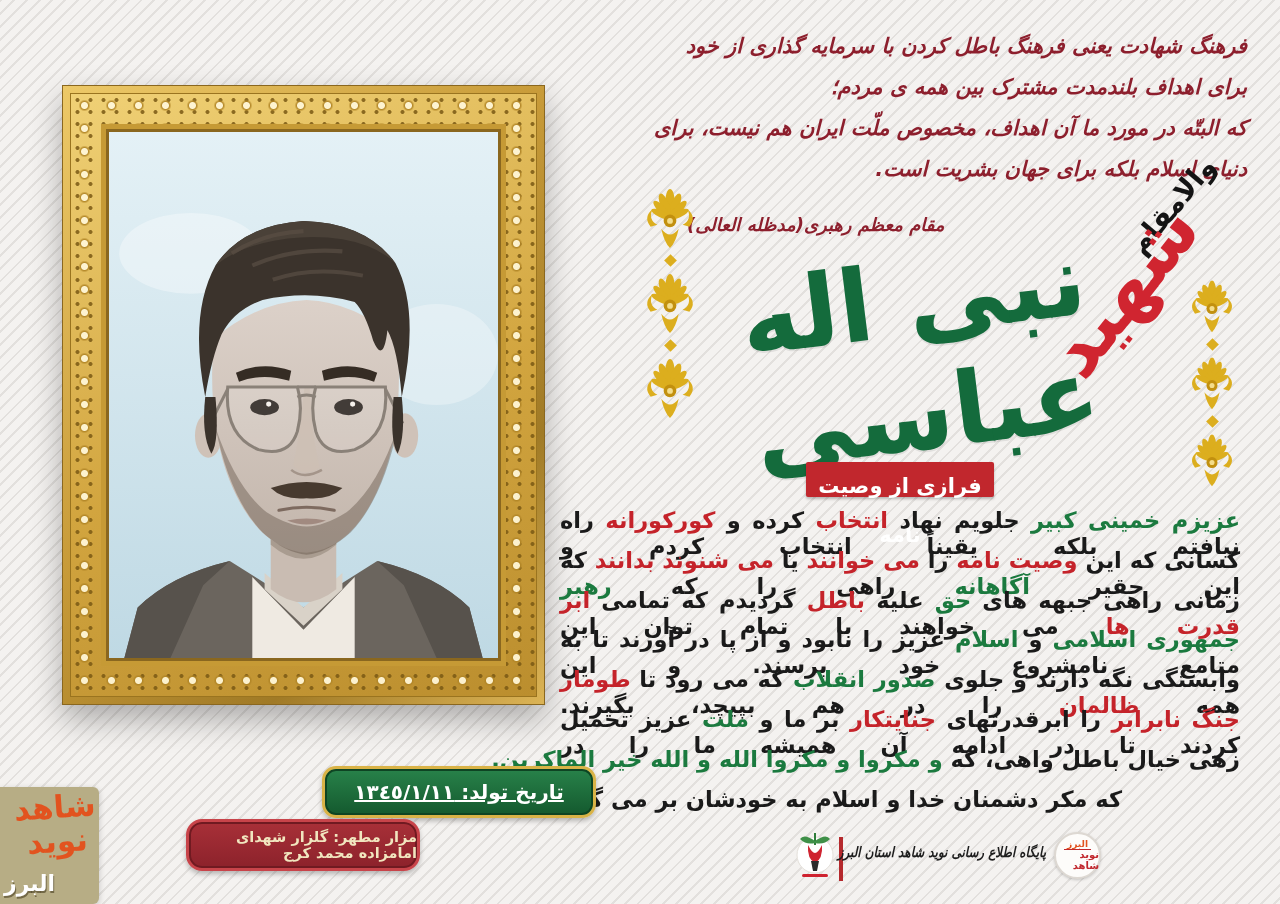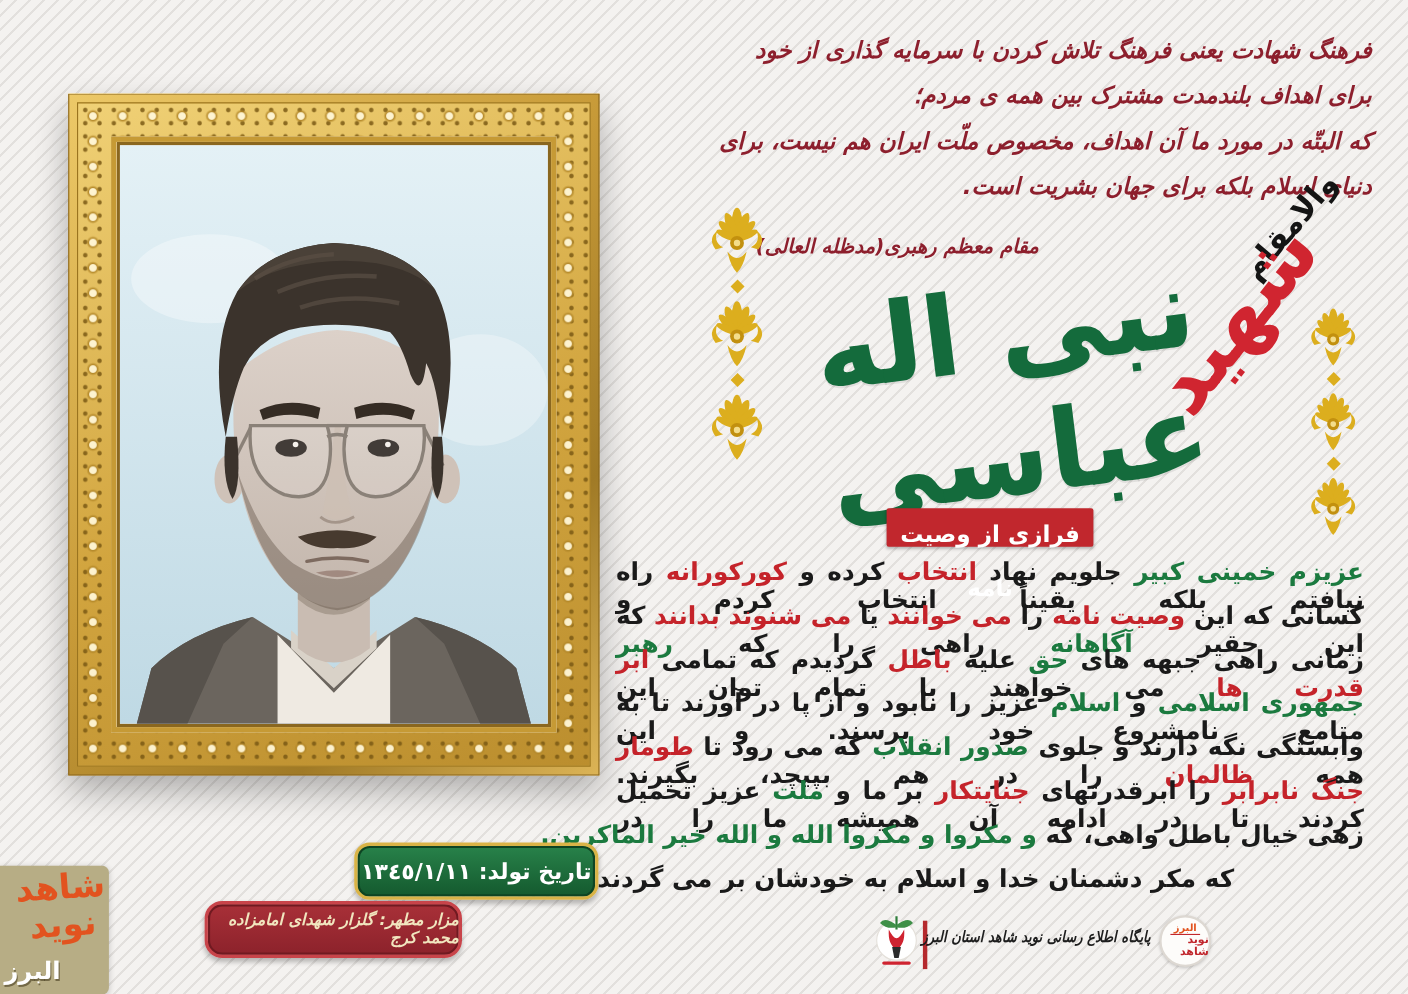--- a/index.html
+++ b/index.html
@@ -59,25 +59,25 @@
   .badge-green,.badge-maroon{position:absolute;display:flex;align-items:center;justify-content:center;
     direction:rtl;border-radius:14px;}
   .badge-green{height:52px;color:#fff;font-size:20px;font-weight:bold;
     background:linear-gradient(180deg,#28824a,#14592e);border:3px solid #d9b347;
     box-shadow:inset 0 0 0 2px #0e4423,0 3px 5px rgba(0,0,0,.25);}
   .badge-green::before,.badge-green::after,
   .badge-maroon::before,.badge-maroon::after{content:"";position:absolute;top:50%;width:17px;height:17px;
     transform:translateY(-50%) rotate(45deg);z-index:-1;}
   .badge-green::before{left:-10px;background:#1c6b3a;border:3px solid #d9b347;}
   .badge-green::after{right:-10px;background:#1c6b3a;border:3px solid #d9b347;}
-  .badge-birth{left:322px;top:766px;width:222px;}
+  .badge-birth{left:322px;top:766px;width:274px;text-decoration:underline;}
   .badge-martyr{left:58px;top:766px;width:252px;}
   .badge-maroon{left:186px;top:819px;width:234px;height:52px;color:#f1e6bf;font-size:14.5px;font-weight:bold;
     background:linear-gradient(180deg,#a83038,#8c222b);border:3px solid #c8444a;
-    box-shadow:inset 0 0 0 2px #701a21,0 3px 5px rgba(0,0,0,.25);border-radius:16px;font-style:italic;}
+    box-shadow:inset 0 0 0 2px #701a21,0 3px 5px rgba(0,0,0,.25);border-radius:16px;}
   .badge-maroon::before{left:-10px;background:#9c2a32;border:3px solid #c8444a;}
   .badge-maroon::after{right:-10px;background:#9c2a32;border:3px solid #c8444a;}
   
   .corner-logo{position:absolute;left:0;top:787px;width:99px;height:117px;background:#b7ad85;
     border-radius:0 6px 6px 0;box-shadow:0 2px 6px rgba(0,0,0,.2);overflow:hidden;}
   .corner-logo .w1{position:absolute;right:3px;top:2px;color:#e2531f;font-size:31px;font-weight:bold;transform:rotate(-4deg);}
   .corner-logo .w2{position:absolute;right:11px;top:36px;color:#e2531f;font-size:31px;font-weight:bold;transform:rotate(-4deg);}
   .corner-logo .w3{position:absolute;left:4px;bottom:8px;color:#ffffff;font-size:22px;font-weight:bold;
     text-shadow:1px 2px 0 rgba(60,50,20,.55);}
   .tulip{position:absolute;left:794px;top:829px;}
@@ -180,21 +180,21 @@
           <path d="M104 132 Q130 92 190 88 Q252 90 280 130 Q262 112 228 106 Q190 100 150 110 Q120 118 104 132 Z" fill="#4a4138"></path>
           <path d="M120 120 Q150 100 190 98 M140 132 Q180 114 228 118 M160 146 Q200 132 248 142" stroke="#5a4f44" stroke-width="4" fill="none" opacity=".7"></path>
           <path d="M94 262 Q90 300 100 318 Q108 306 104 262 Z" fill="#3b332c"></path>
           <path d="M286 262 Q290 300 282 318 Q274 306 278 262 Z" fill="#3b332c"></path>
         </svg>
       </div>
     </div>
   </div>
 
   <div class="quote">
-    <div class="q">فرهنگ شهادت یعنی فرهنگ تلاش کردن با سرمایه گذاری از خود برای اهداف بلندمدت مشترک بین همه ی مردم؛</div>
+    <div class="q">فرهنگ شهادت یعنی فرهنگ باطل کردن با سرمایه گذاری از خود برای اهداف بلندمدت مشترک بین همه ی مردم؛</div>
     <div class="q">که البتّه در مورد ما آن اهداف، مخصوص ملّت ایران هم نیست، برای دنیای اسلام بلکه برای جهان بشریت است.</div>
     <div class="attr">مقام معظم رهبری(مدظله العالی)</div>
   </div>
 
   <div class="honorific">والامقام</div>
   <div class="shahid">شهید</div>
   <div class="name">نبی اله عباسی</div>
 
   <div class="orn orn-mid">
     <svg width="60" height="64">

